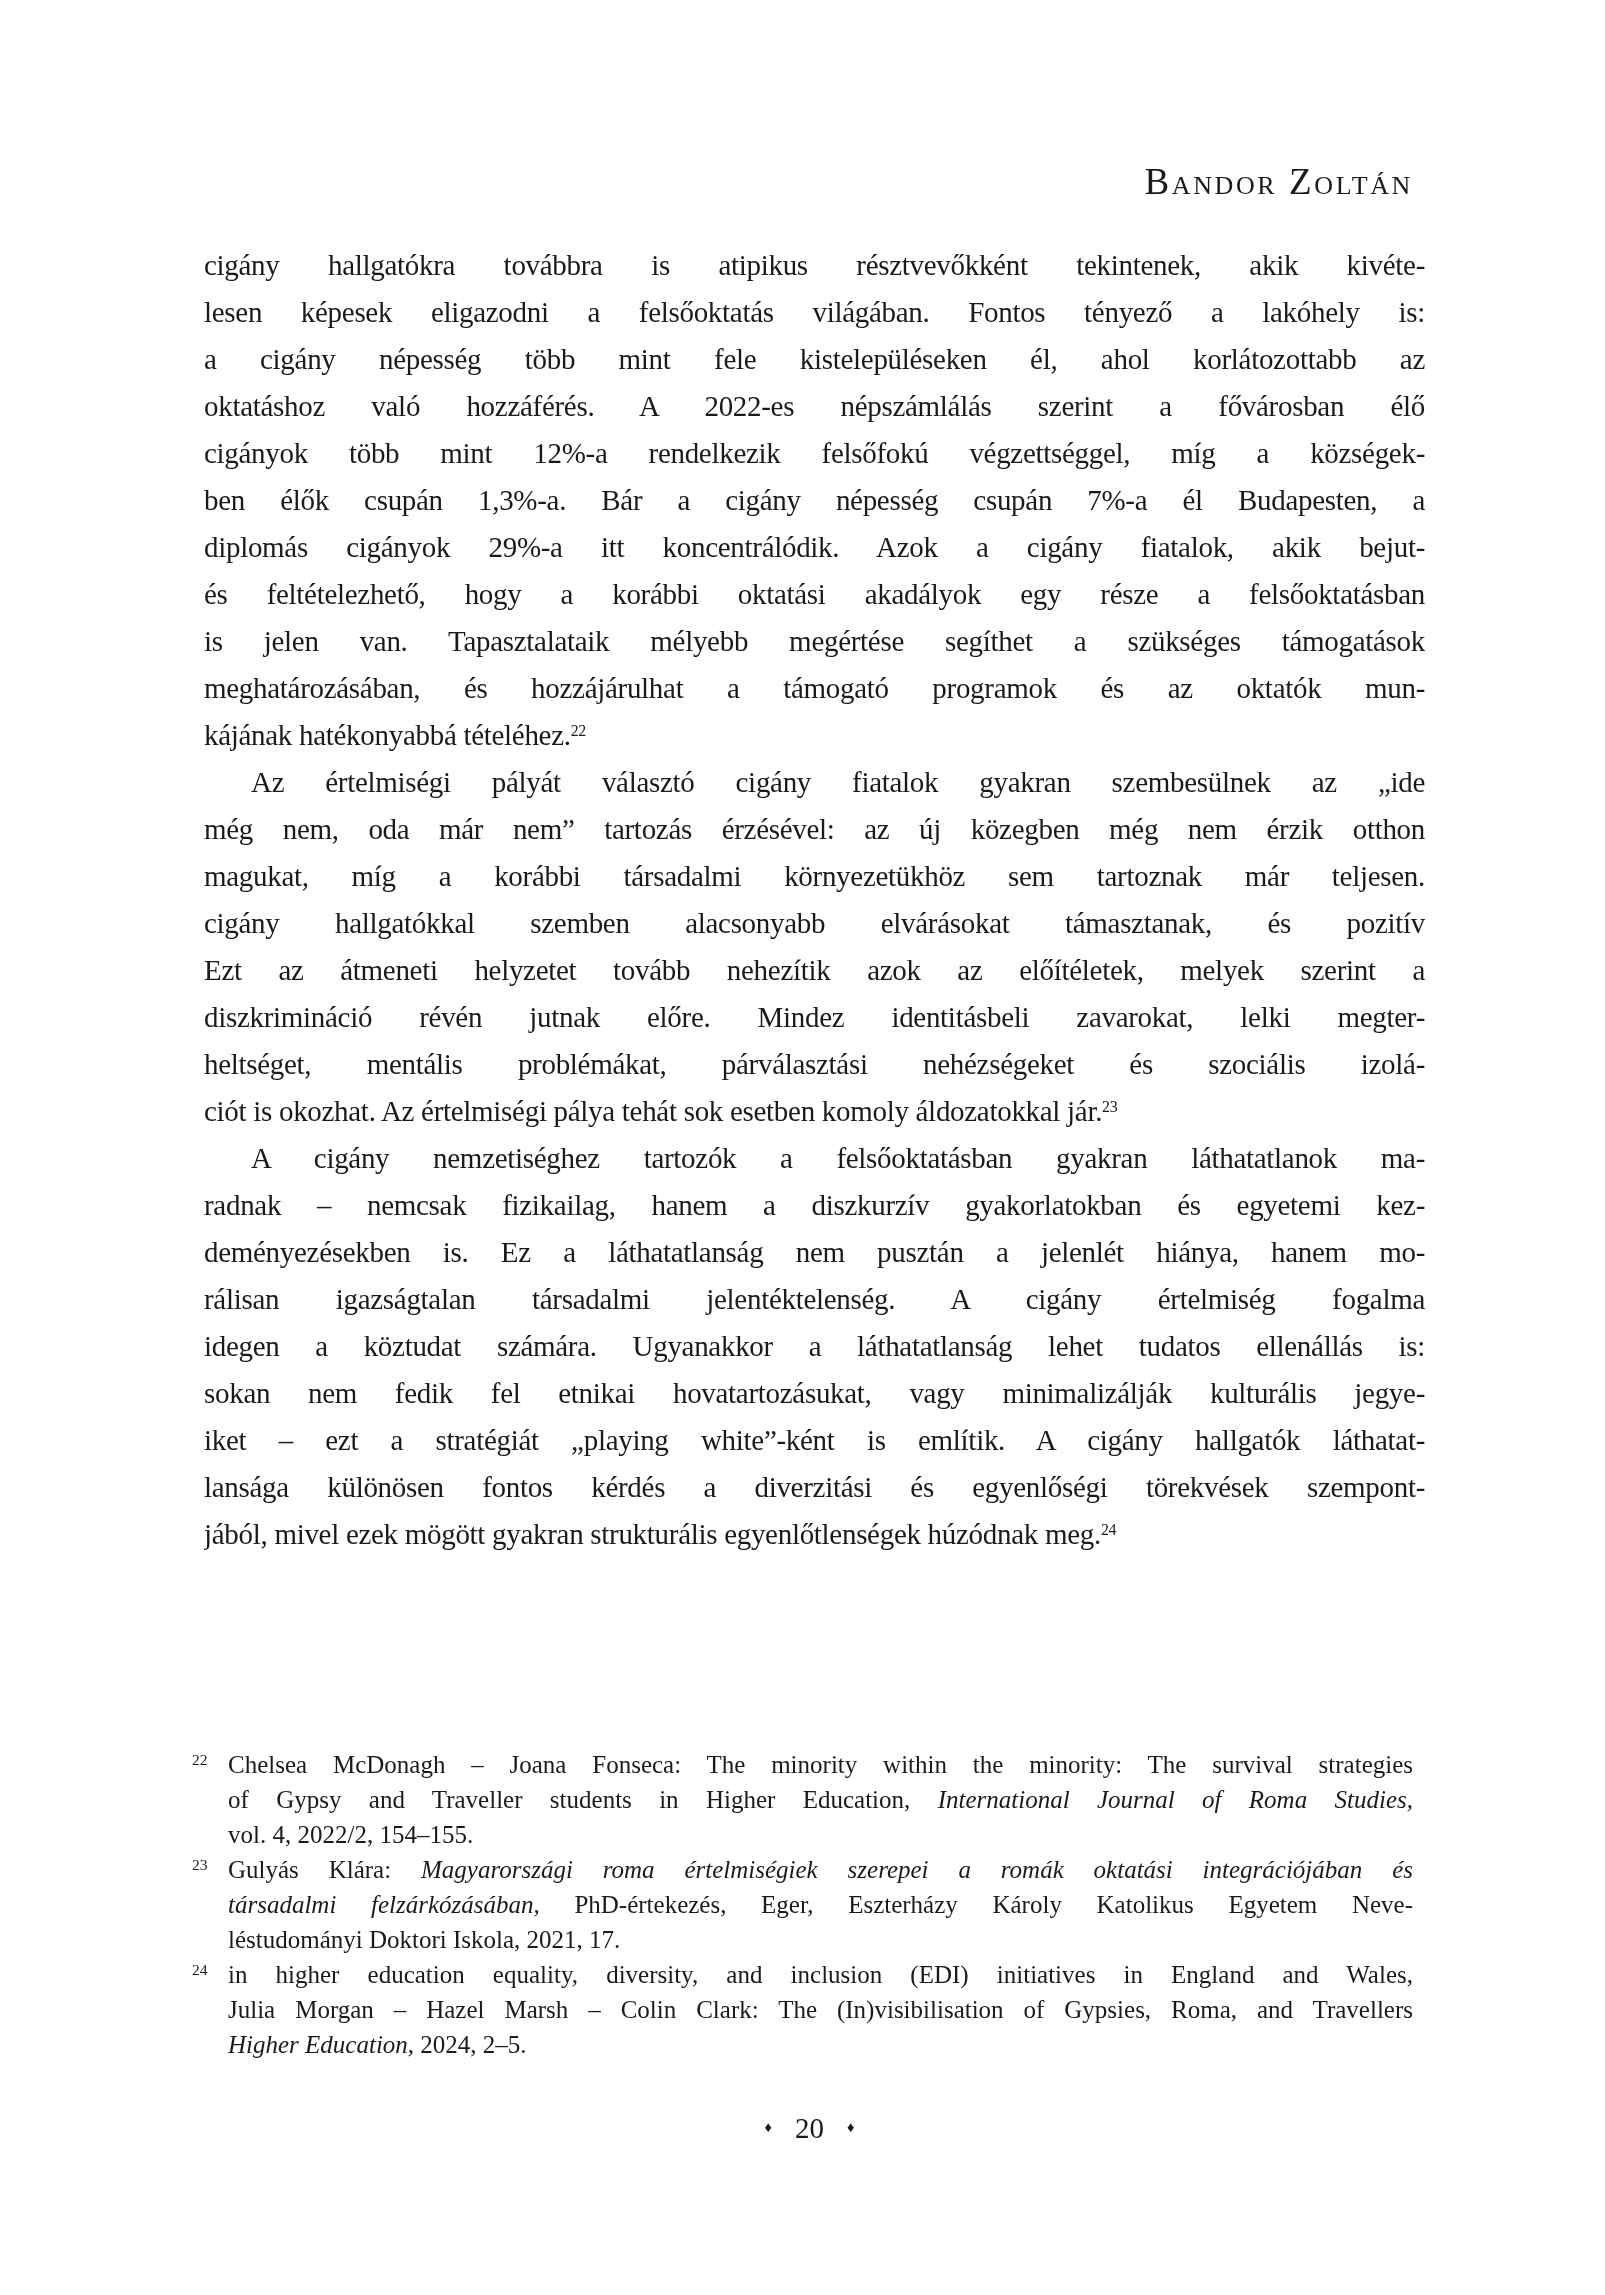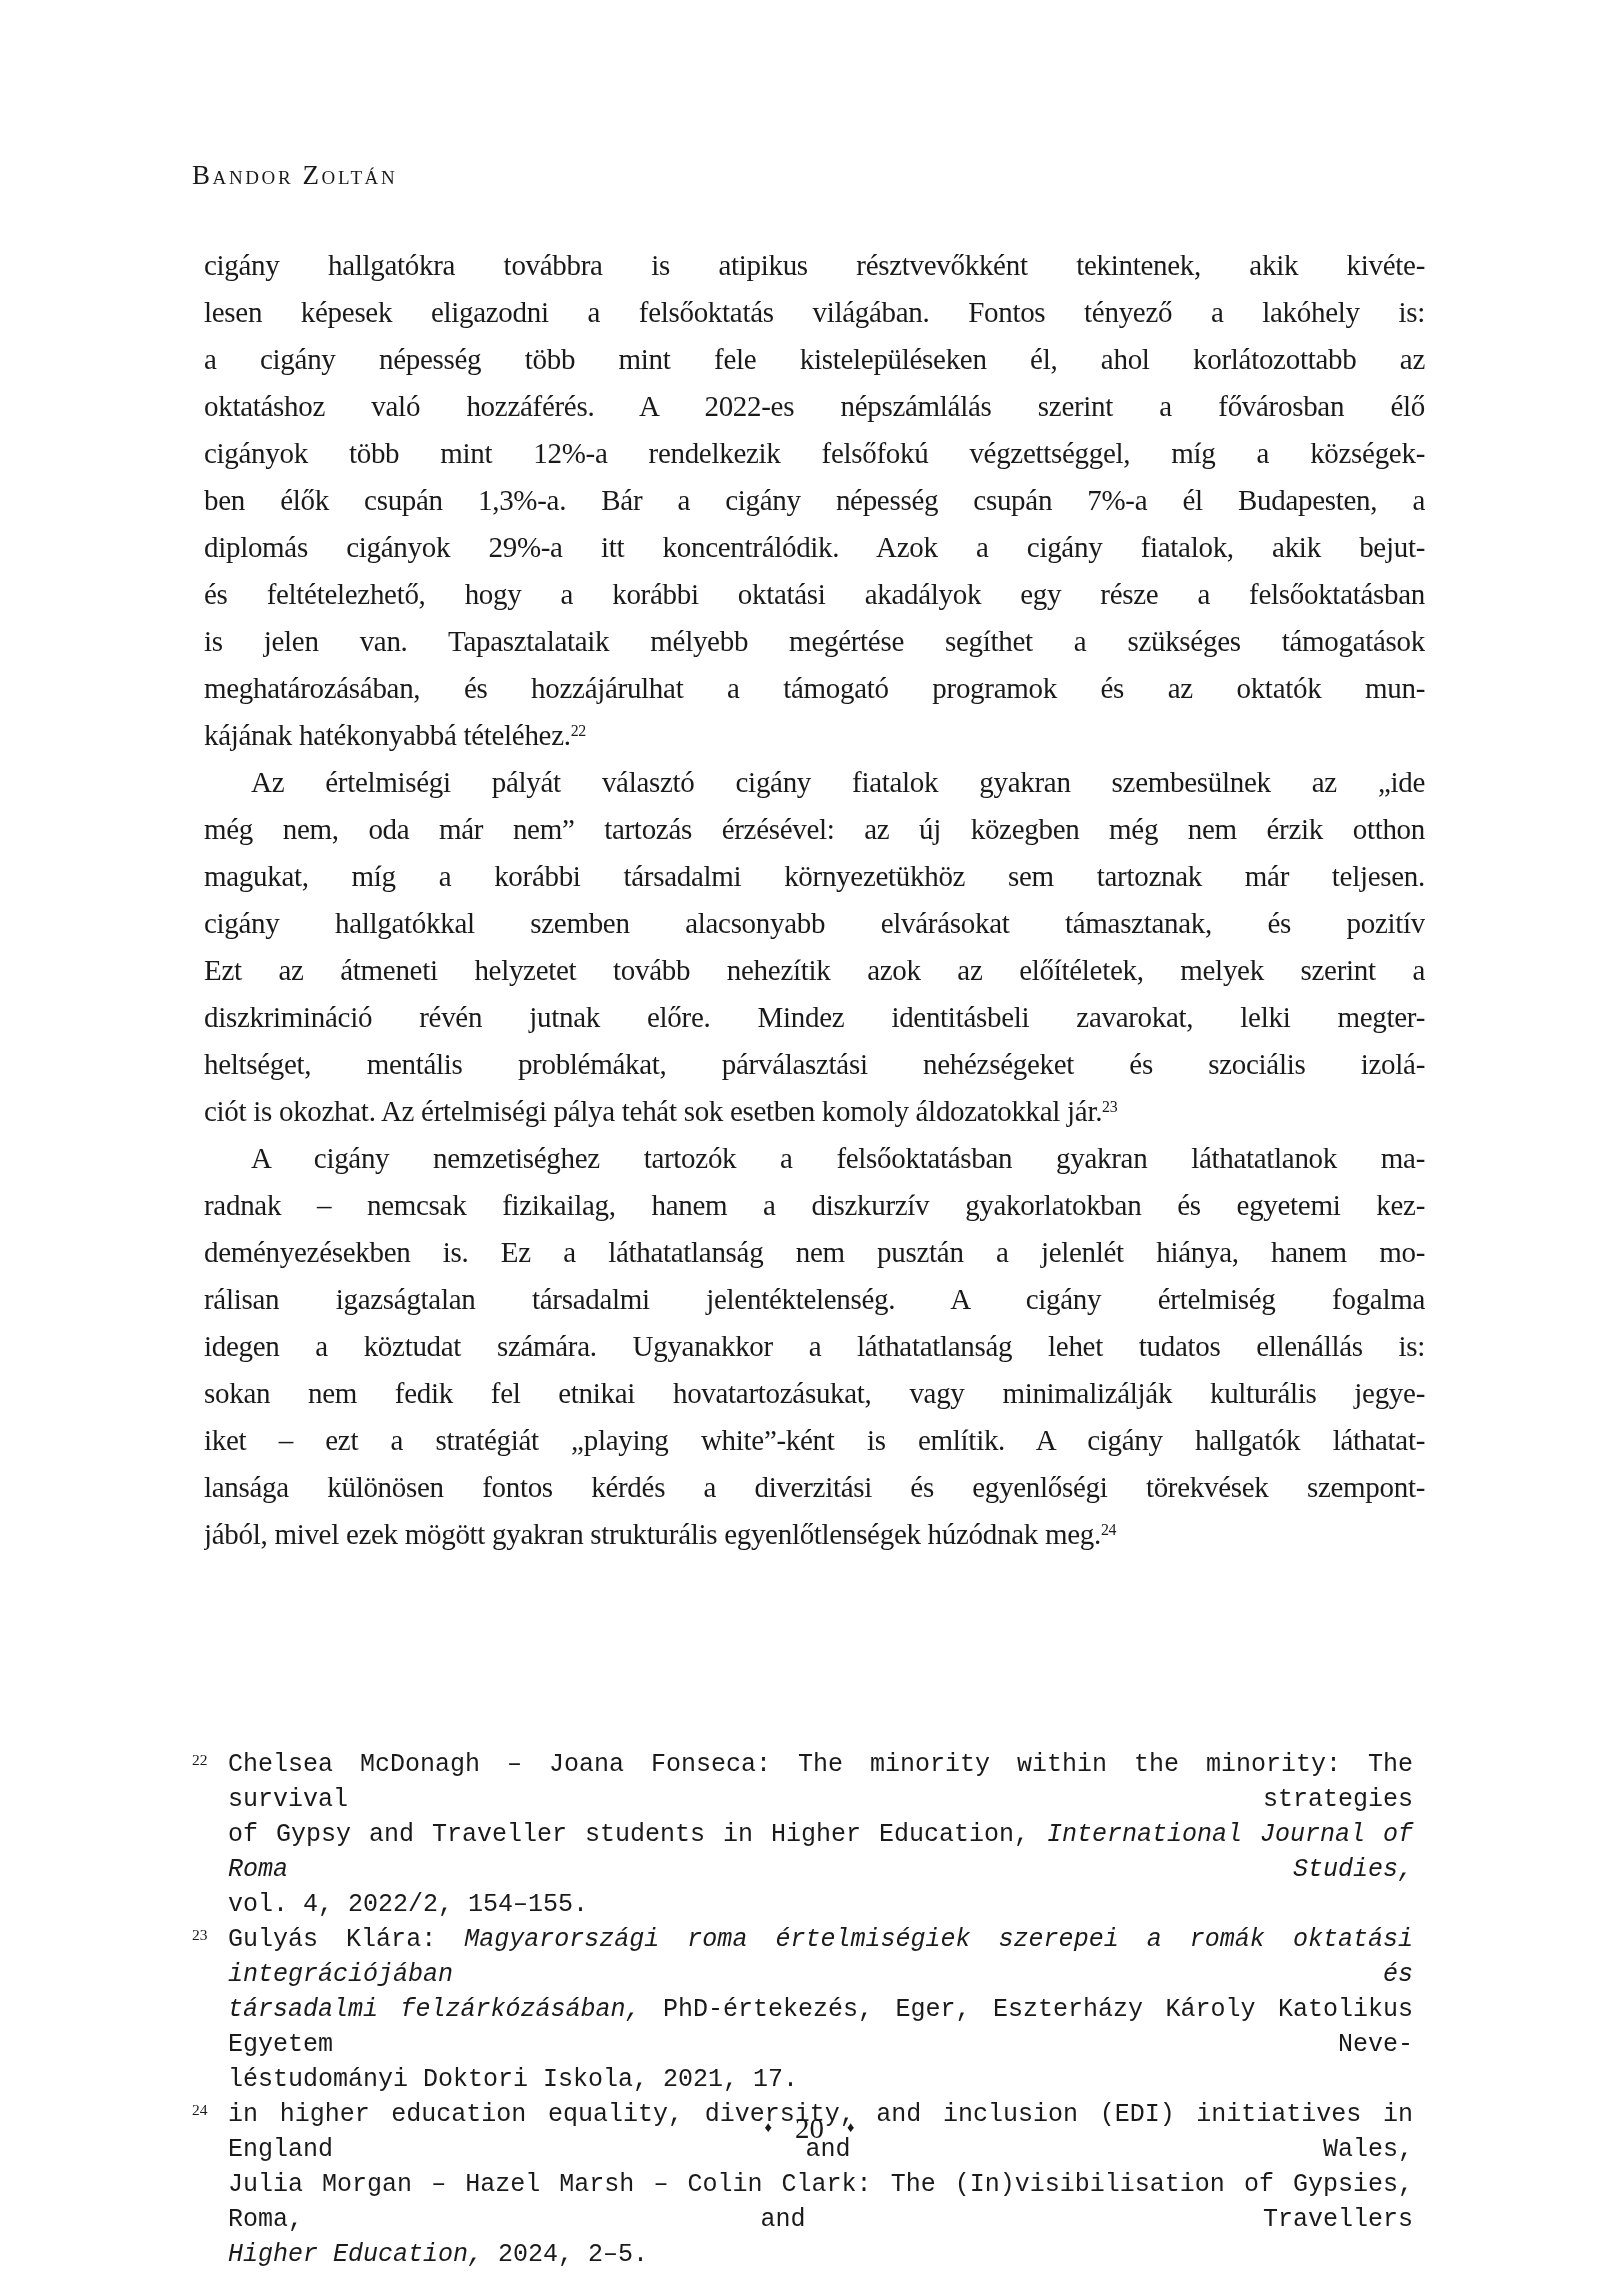--- a/index.html
+++ b/index.html
@@ -10,23 +10,23 @@
     background: #ffffff;
     overflow: hidden;
     font-family: "Liberation Serif", serif;
     color: #1a1a1a;
   }
   .running-head {
     position: absolute;
     top: 160px;
     left: 192px;
     width: 1221px;
-    text-align: left;
+    text-align: right;
     font-variant: small-caps;
-    font-size: 27px;
+    font-size: 37px;
     letter-spacing: 2.6px;
   }
   .body-text {
     position: absolute;
     top: 242px;
     left: 204px;
     width: 1221px;
     font-size: 29px;
     letter-spacing: -0.3px;
   }
@@ -60,21 +60,20 @@
   .fn-number {
     position: absolute;
     left: 0;
     top: 4.3px;
     font-size: 15.5px;
   }
   .fn-line {
     line-height: 35px;
     text-align: justify;
     text-align-last: justify;
-    font-family: Liberation Mono, monospace;
   }
   .fn-line.last { text-align-last: left; }
   .it { font-style: italic; }
   .page-footer {
     position: absolute;
     top: 2112px;
     left: 199px;
     width: 1221px;
     text-align: center;
     font-size: 29px;

